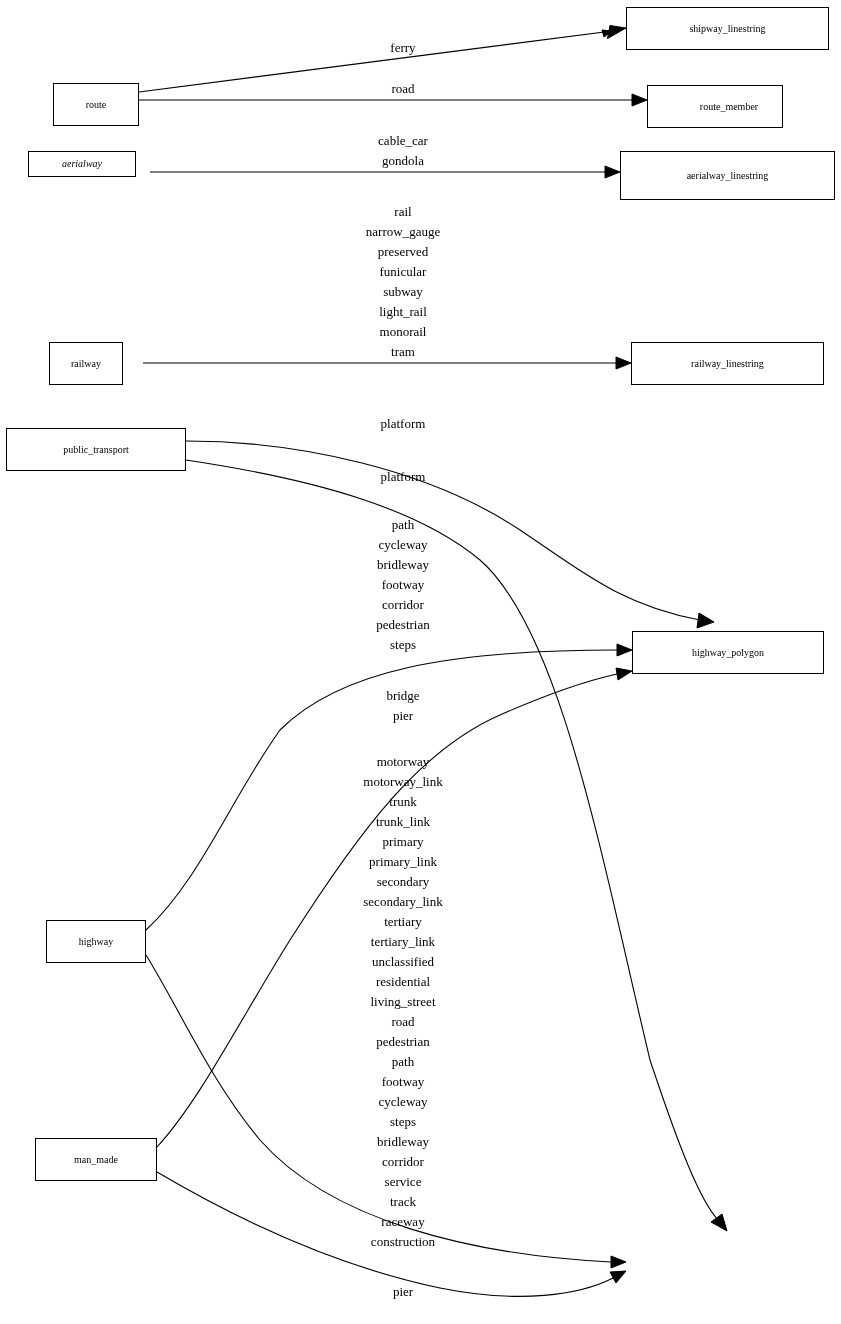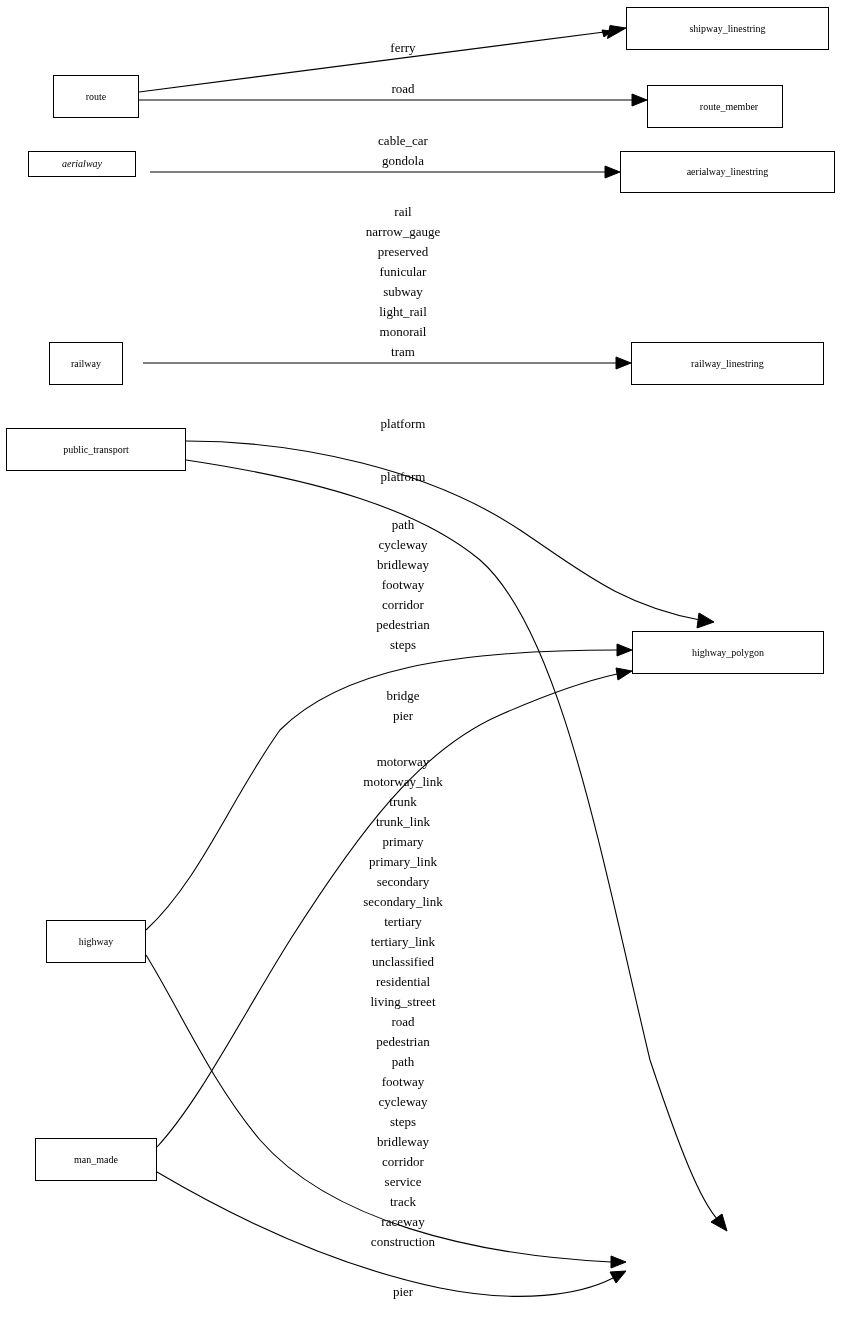--- a/index.html
+++ b/index.html
@@ -109,33 +109,33 @@
       <path d="M146,955 C180,1010 210,1080 260,1140 C330,1220 470,1255 611,1262"></path>
       <polygon points="626,1262 611,1256 611,1268"></polygon>
     </g>
 
     <g>
       <path d="M157,1172 C230,1215 330,1265 440,1288 C520,1304 580,1295 613,1278"></path>
       <polygon points="626,1271 610,1272 616,1283"></polygon>
     </g>
   </svg>
 
-  <div class="node" style="left:53px; top:75px; width:86px; height:43px;">
+  <div class="node" style="left:53px; top:83px; width:86px; height:43px;">
     <span>route</span>
   </div>
   <div class="node" style="left:626px; top:7px; width:203px; height:43px;">
     <span>shipway_linestring</span>
   </div>
   <div class="node" style="left:647px; top:85px; width:136px; height:43px;padding-left:28px;">
     <span>route_member</span>
   </div>
   <div class="node" style="left:28px; top:151px; width:108px; height:26px;font-style:italic;">
     <span>aerialway</span>
   </div>
-  <div class="node" style="left:620px; top:151px; width:215px; height:42px;">
+  <div class="node" style="left:620px; top:151px; width:215px; height:49px;">
     <span>aerialway_linestring</span>
   </div>
   <div class="node" style="left:49px; top:342px; width:74px; height:43px;">
     <span>railway</span>
   </div>
   <div class="node" style="left:631px; top:342px; width:193px; height:43px;">
     <span>railway_linestring</span>
   </div>
   <div class="node" style="left:6px; top:428px; width:180px; height:43px;">
     <span>public_transport</span>

